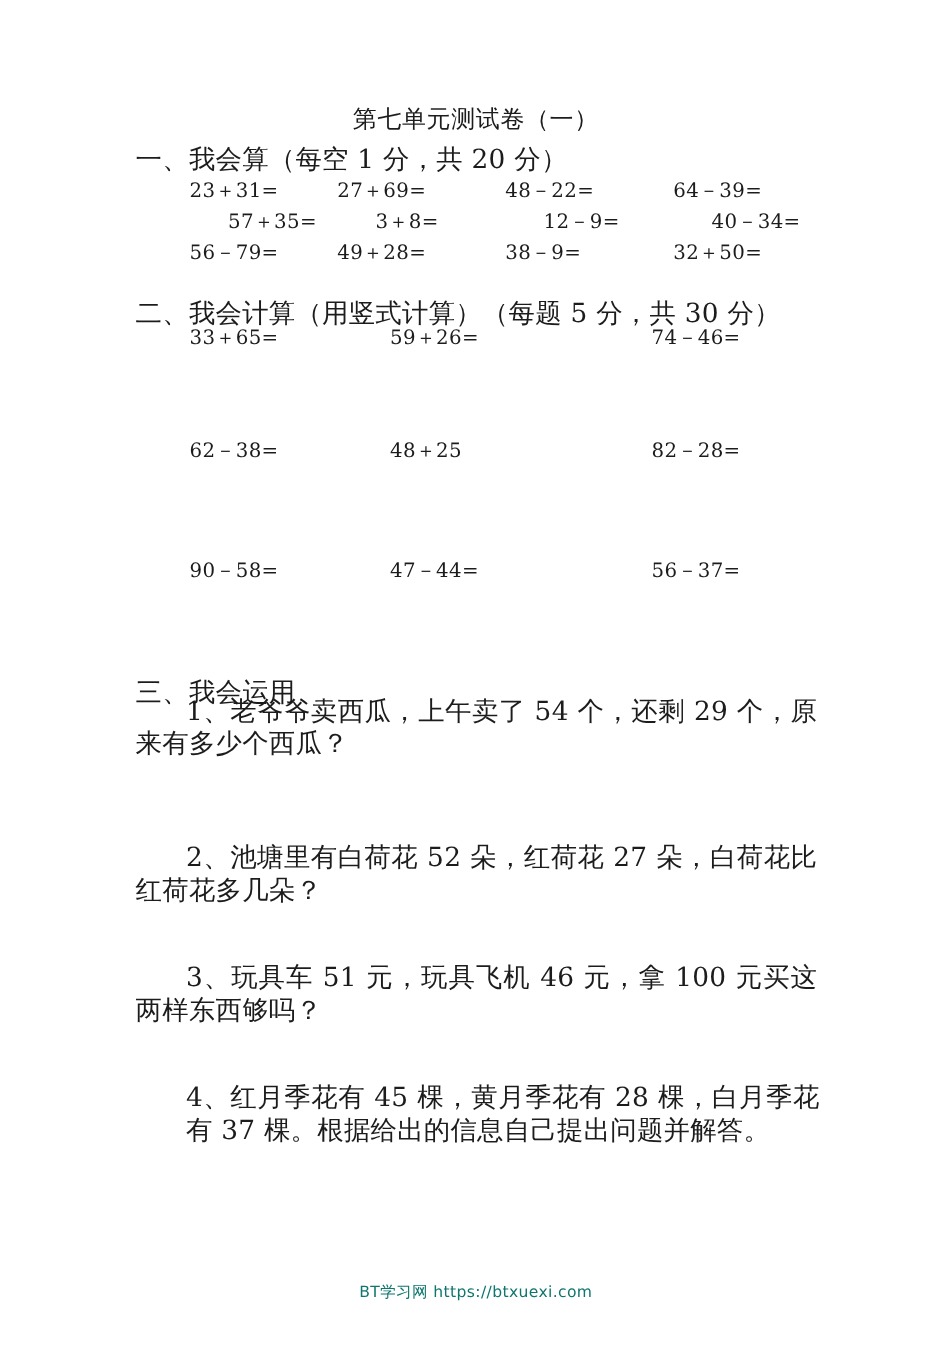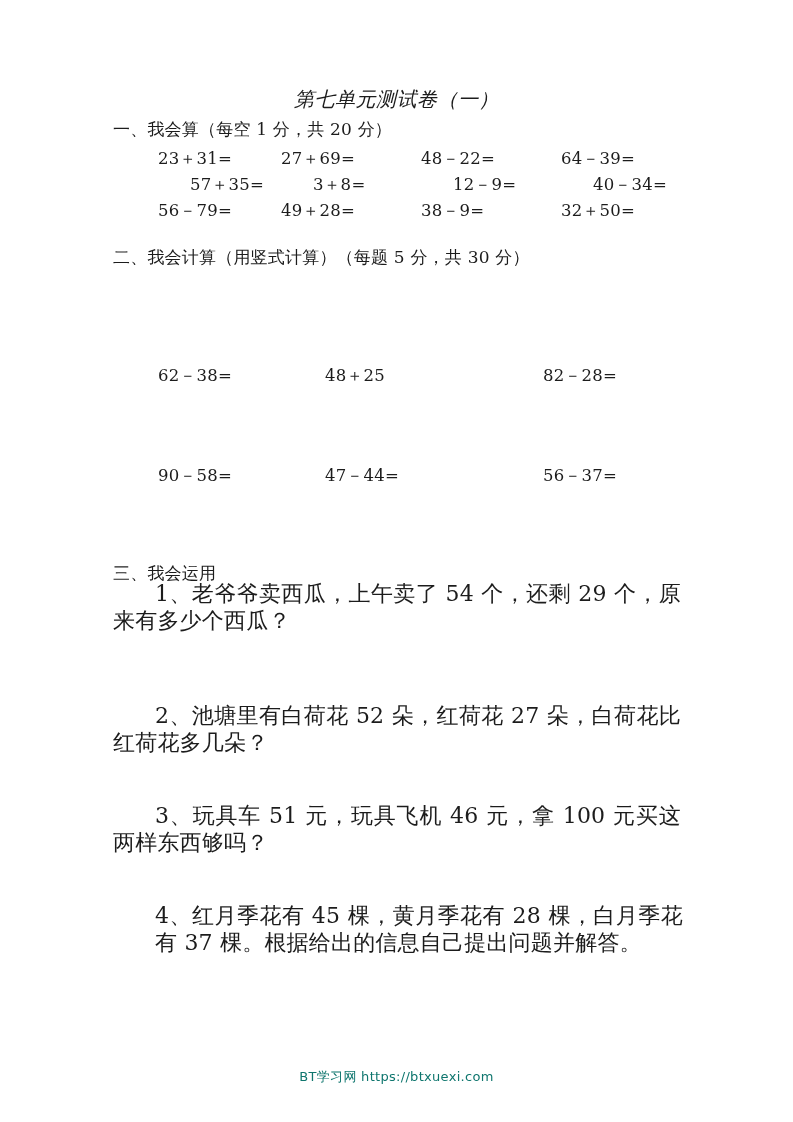--- a/index.html
+++ b/index.html
@@ -24,28 +24,27 @@
   
   .doc-title {
     position: absolute;
     top: 86px;
     left: 0;
     width: 793px;
     text-align: center;
     font-size: 20px;
     letter-spacing: 0.5px;
     white-space: nowrap;
-    font-style: italic;
   }
 
   
   .sec-heading {
     position: absolute;
     left: 113px;
-    font-size: 17px;
+    font-size: 22px;
     white-space: nowrap;
     letter-spacing: 0.2px;
   }
   #sec1-heading { top: 118px; }
   #sec2-heading { top: 246px; }
   #sec3-heading { top: 562px; }
 
   
   .calc-row {
     position: absolute;
@@ -133,20 +132,25 @@
 
   <div class="calc-row" id="s1r3">
     <span class="calc-cell s1-c0">56－79=</span>
     <span class="calc-cell s1-c1">49＋28=</span>
     <span class="calc-cell s1-c2">38－9=</span>
     <span class="calc-cell s1-c3">32＋50=</span>
   </div>
 
   <div class="sec-heading" id="sec2-heading">二、我会计算（用竖式计算）（每题 5 分，共 30 分）</div>
 
+  <div class="calc-row" id="s2r1">
+    <span class="calc-cell s2-c0">33＋65=</span>
+    <span class="calc-cell s2-c1">59＋26=</span>
+    <span class="calc-cell s2-c2">74－46=</span>
+  </div>
 
   <div class="calc-row" id="s2r2">
     <span class="calc-cell s2-c0">62－38=</span>
     <span class="calc-cell s2-c1">48＋25</span>
     <span class="calc-cell s2-c2">82－28=</span>
   </div>
 
   <div class="calc-row" id="s2r3">
     <span class="calc-cell s2-c0">90－58=</span>
     <span class="calc-cell s2-c1">47－44=</span>

